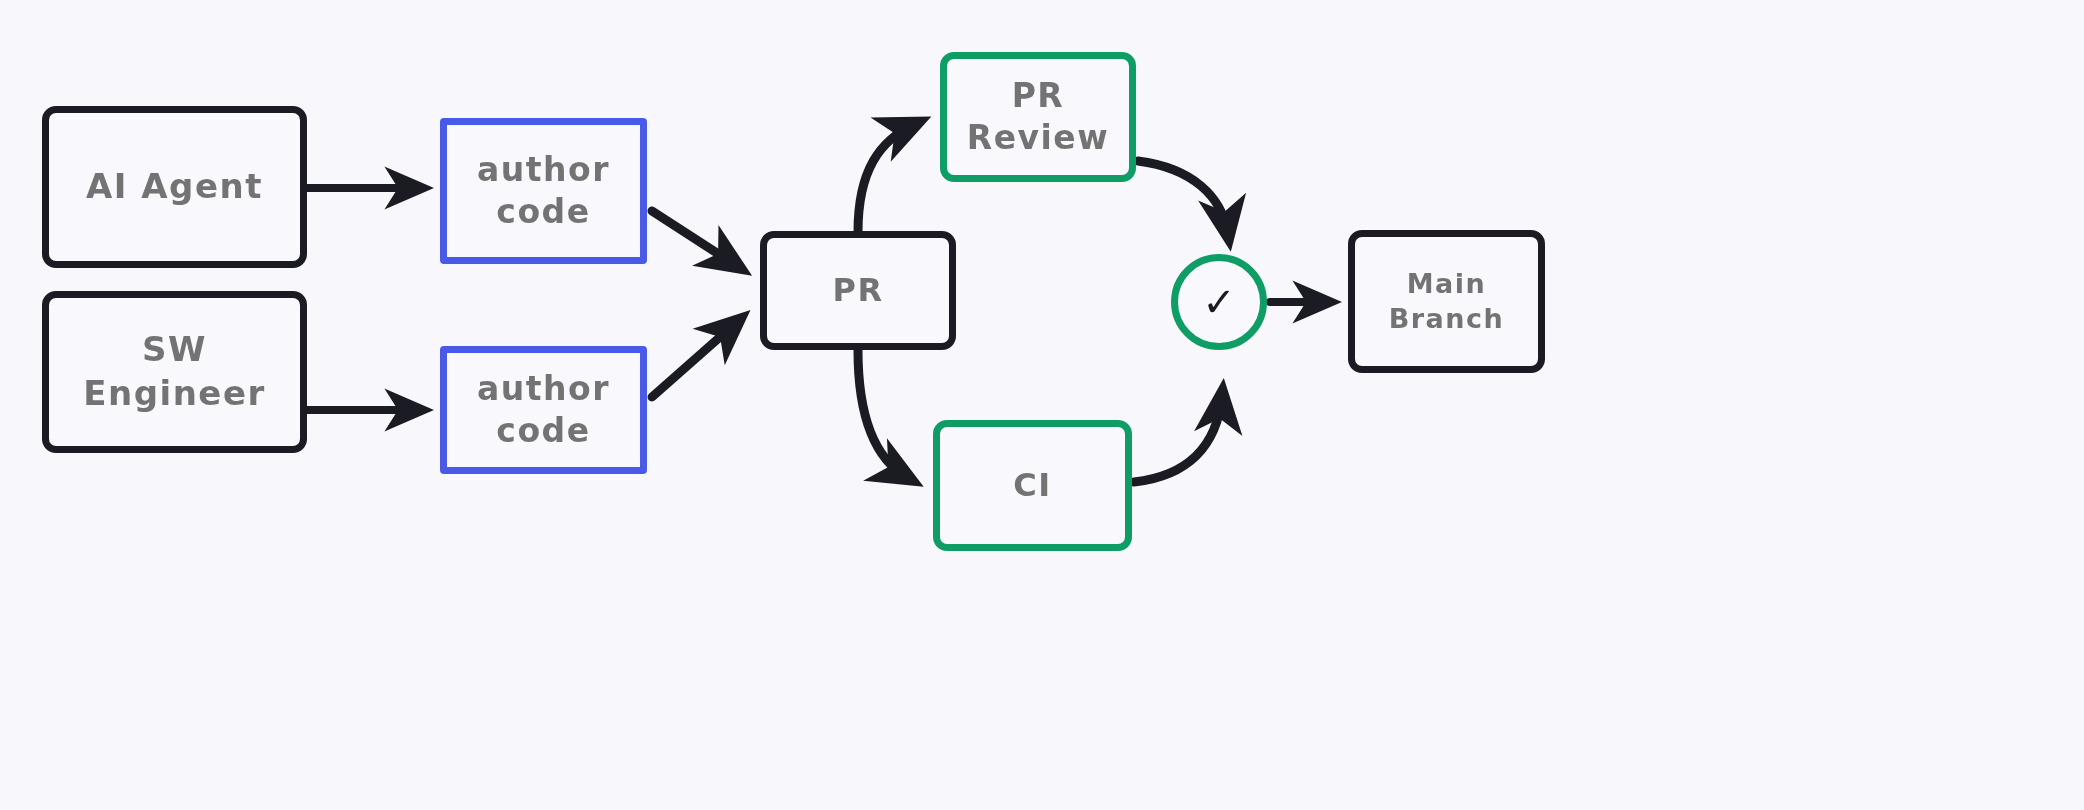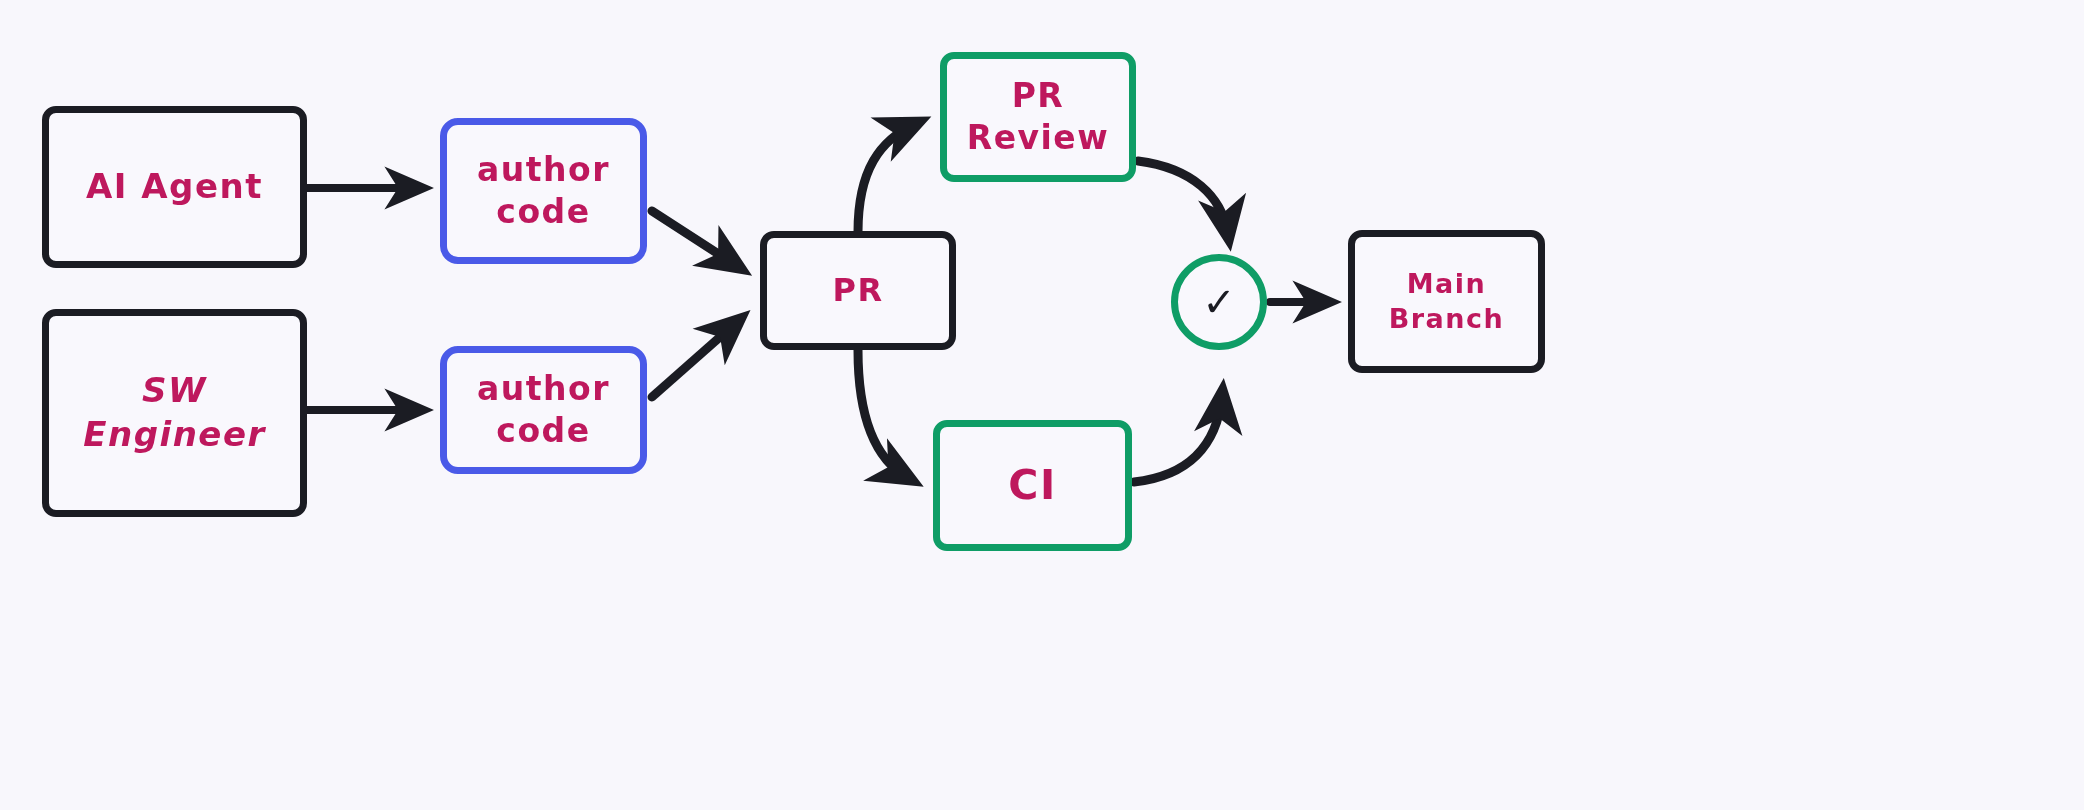--- a/index.html
+++ b/index.html
@@ -20,36 +20,36 @@
     position: absolute;
     box-sizing: border-box;
     background: #f9f8fd;
     border-style: solid;
     display: flex;
     align-items: center;
     justify-content: center;
     text-align: center;
   }
   .node .label {
-    color: #be185d;
+    color: #737373;
     font-family: "DejaVu Sans", sans-serif;
     font-weight: 700;
     letter-spacing: 1.5px;
     line-height: 1.28;
     white-space: pre-line;
   }
   .node-dark {
     border-color: #1b1c23;
     border-width: 7px;
     border-radius: 14px;
   }
   .node-blue {
     border-color: #4a5ae8;
     border-width: 7px;
-    border-radius: 18px;
+    border-radius: 4px;
   }
   .node-green {
     border-color: #0f9d66;
     border-width: 7px;
     border-radius: 14px;
   }
   .check-circle {
     position: absolute;
     box-sizing: border-box;
     border-radius: 50%;
@@ -96,21 +96,21 @@
 
     <path d="M 1134,482 C 1188,476 1217,446 1222,396" fill="none" stroke="#1b1c23" stroke-width="9" stroke-linecap="round" marker-end="url(#arrowhead)"></path>
 
     <path d="M 1270,302 L 1326,302" fill="none" stroke="#1b1c23" stroke-width="8" stroke-linecap="round" marker-end="url(#arrowhead)"></path>
   </svg>
 
   <div class="node node-dark" style="left:42px; top:106px; width:265px; height:162px;justify-content:center;">
     <span class="label" style="font-size:34px;">AI Agent</span>
   </div>
 
-  <div class="node node-dark" style="left:42px; top:309px; width:265px; height:208px;font-style:italic;">
+  <div class="node node-dark" style="left:42px; top:291px; width:265px; height:162px;">
     <span class="label" style="font-size:34px;">SW
 Engineer</span>
   </div>
 
   <div class="node node-blue" style="left:440px; top:118px; width:207px; height:146px;">
     <span class="label" style="font-size:33px;">author
 code</span>
   </div>
 
   <div class="node node-blue" style="left:440px; top:346px; width:207px; height:128px;">
@@ -121,21 +121,21 @@
   <div class="node node-dark" style="left:760px; top:231px; width:196px; height:119px;">
     <span class="label" style="font-size:32px;">PR</span>
   </div>
 
   <div class="node node-green" style="left:940px; top:52px; width:196px; height:130px;">
     <span class="label" style="font-size:33px;">PR
 Review</span>
   </div>
 
   <div class="node node-green" style="left:933px; top:420px; width:199px; height:131px;">
-    <span class="label" style="font-size:41px;">CI</span>
+    <span class="label" style="font-size:32px;">CI</span>
   </div>
 
   <div class="check-circle" style="left:1171px; top:254px; width:96px; height:96px;">
     <span style="font-size:40px; color:#1b1c23; line-height:1; font-weight:600;">✓</span>
   </div>
 
   <div class="node node-dark" style="left:1348px; top:230px; width:197px; height:143px;">
     <span class="label" style="font-size:27px;">Main
 Branch</span>
   </div>

